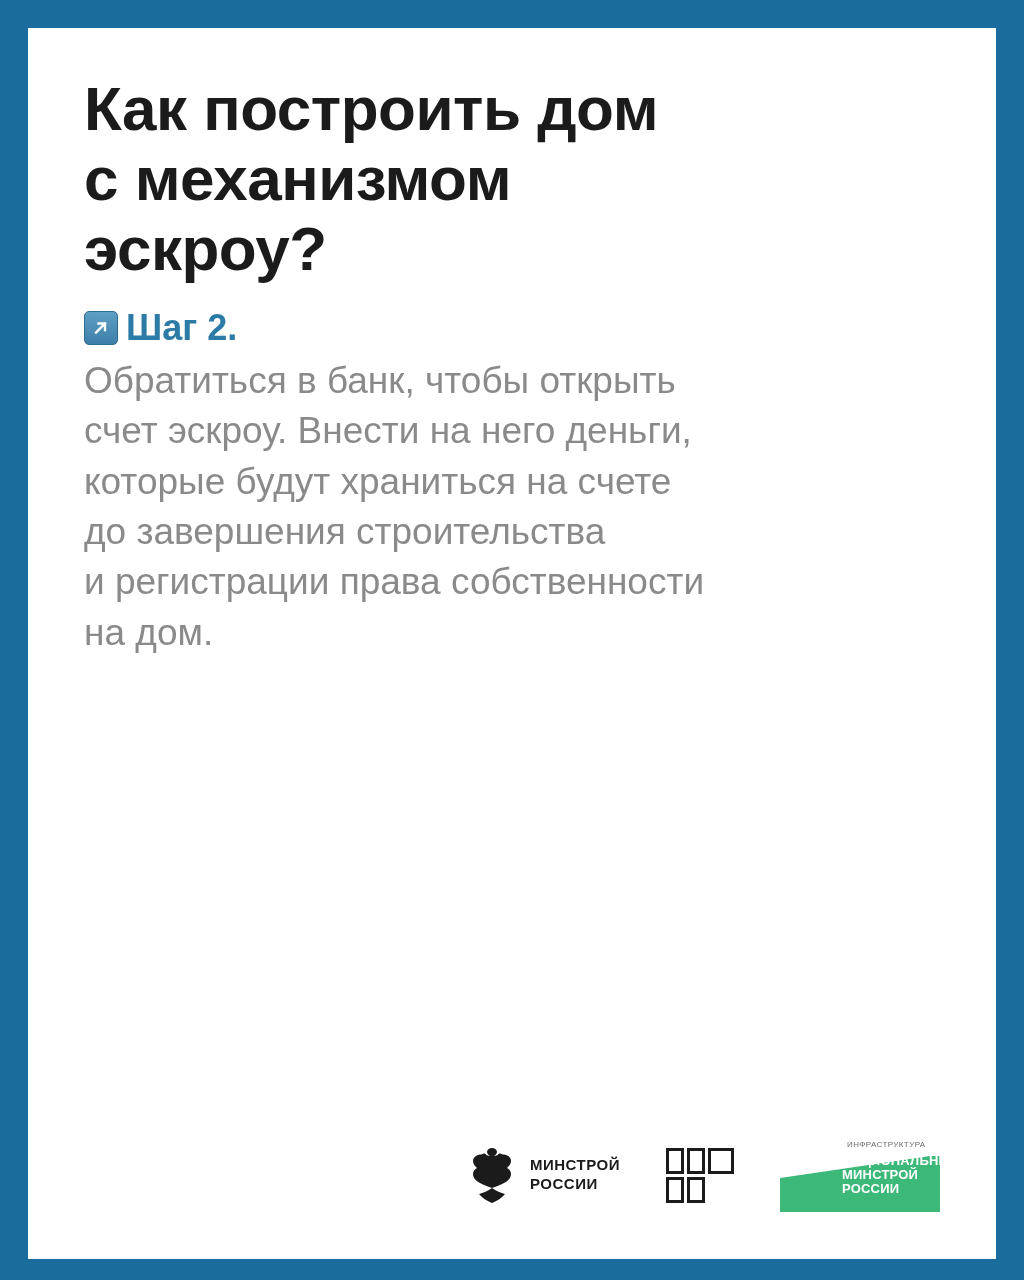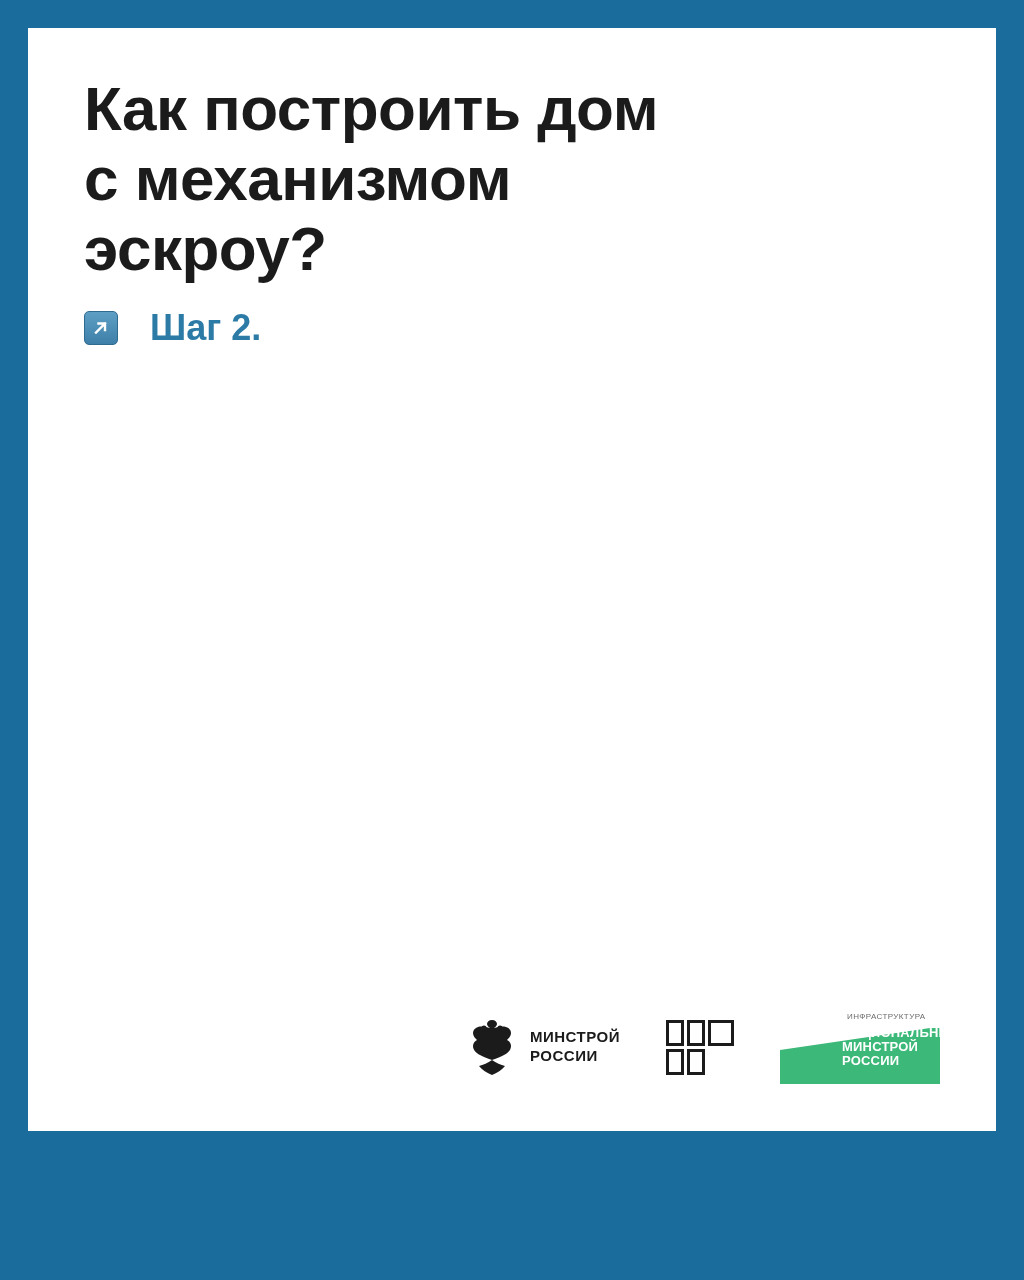--- a/index.html
+++ b/index.html
@@ -11,38 +11,38 @@
     height: 1280px;
     background: #1a6c9c;
     font-family: "Liberation Sans", sans-serif;
     overflow: hidden;
   }
   .poster {
     position: absolute;
     left: 28px;
     top: 28px;
     width: 968px;
-    height: 1103px;
+    height: 1231px;
     background: #ffffff;
     box-sizing: border-box;
     padding: 46px 56px 8px 56px;
   }
   .title {
     font-size: 62px;
     line-height: 1.13;
     font-weight: 700;
     color: #1b1b1b;
     letter-spacing: -0.5px;
     margin: 0 0 26px 0;
     white-space: pre-line;
   }
   .step-row {
     display: flex;
     align-items: center;
-    gap: 32px;
+    gap: 8px;
     margin: 0 0 10px 0;
   }
   .step-icon {
     width: 34px;
     height: 34px;
     border-radius: 5px;
     background: linear-gradient(180deg, #5d9fc4 0%, #3d7fa8 100%);
     border: 1px solid #2f6b91;
     display: flex;
     align-items: center;
@@ -157,20 +157,26 @@
   <div class="step-row">
     <span class="step-icon">
       <svg width="20" height="20" viewBox="0 0 20 20" aria-hidden="true">
         <path d="M5 14.5 L14 5.5 M7.5 5.5 L14 5.5 L14 12" stroke="#ffffff" stroke-width="2.4" fill="none" stroke-linecap="square"></path>
       </svg>
     </span>
     <span class="step-label">Шаг 2.</span>
   </div>
 
 
+  <p class="para">Обратиться в банк, чтобы открыть
+счет эскроу. Внести на него деньги,
+которые будут храниться на счете
+до завершения строительства
+и регистрации права собственности
+на дом.</p>
 
   <div class="logos">
 
     <div class="logo">
       <span class="eagle">
         <svg width="52" height="66" viewBox="0 0 52 66" aria-hidden="true">
           <g fill="#1b1b1b">
             <path d="M26 6 c-3 0-5 2-5 4 0 2 2 3 3 4 -4-1-8-2-12-1 -3 1-5 3-5 6 0 3 2 5 4 7 -2 1-4 3-4 6 0 4 3 7 7 9 3 2 7 3 12 5 5-2 9-3 12-5 4-2 7-5 7-9 0-3-2-5-4-6 2-2 4-4 4-7 0-3-2-5-5-6 -4-1-8 0-12 1 1-1 3-2 3-4 0-2-2-4-5-4z"></path>
             <path d="M26 46 c-4 3-9 5-13 6 3 4 8 7 13 9 5-2 10-5 13-9 -4-1-9-3-13-6z"></path>
             <circle cx="18" cy="14" r="2.6"></circle>

